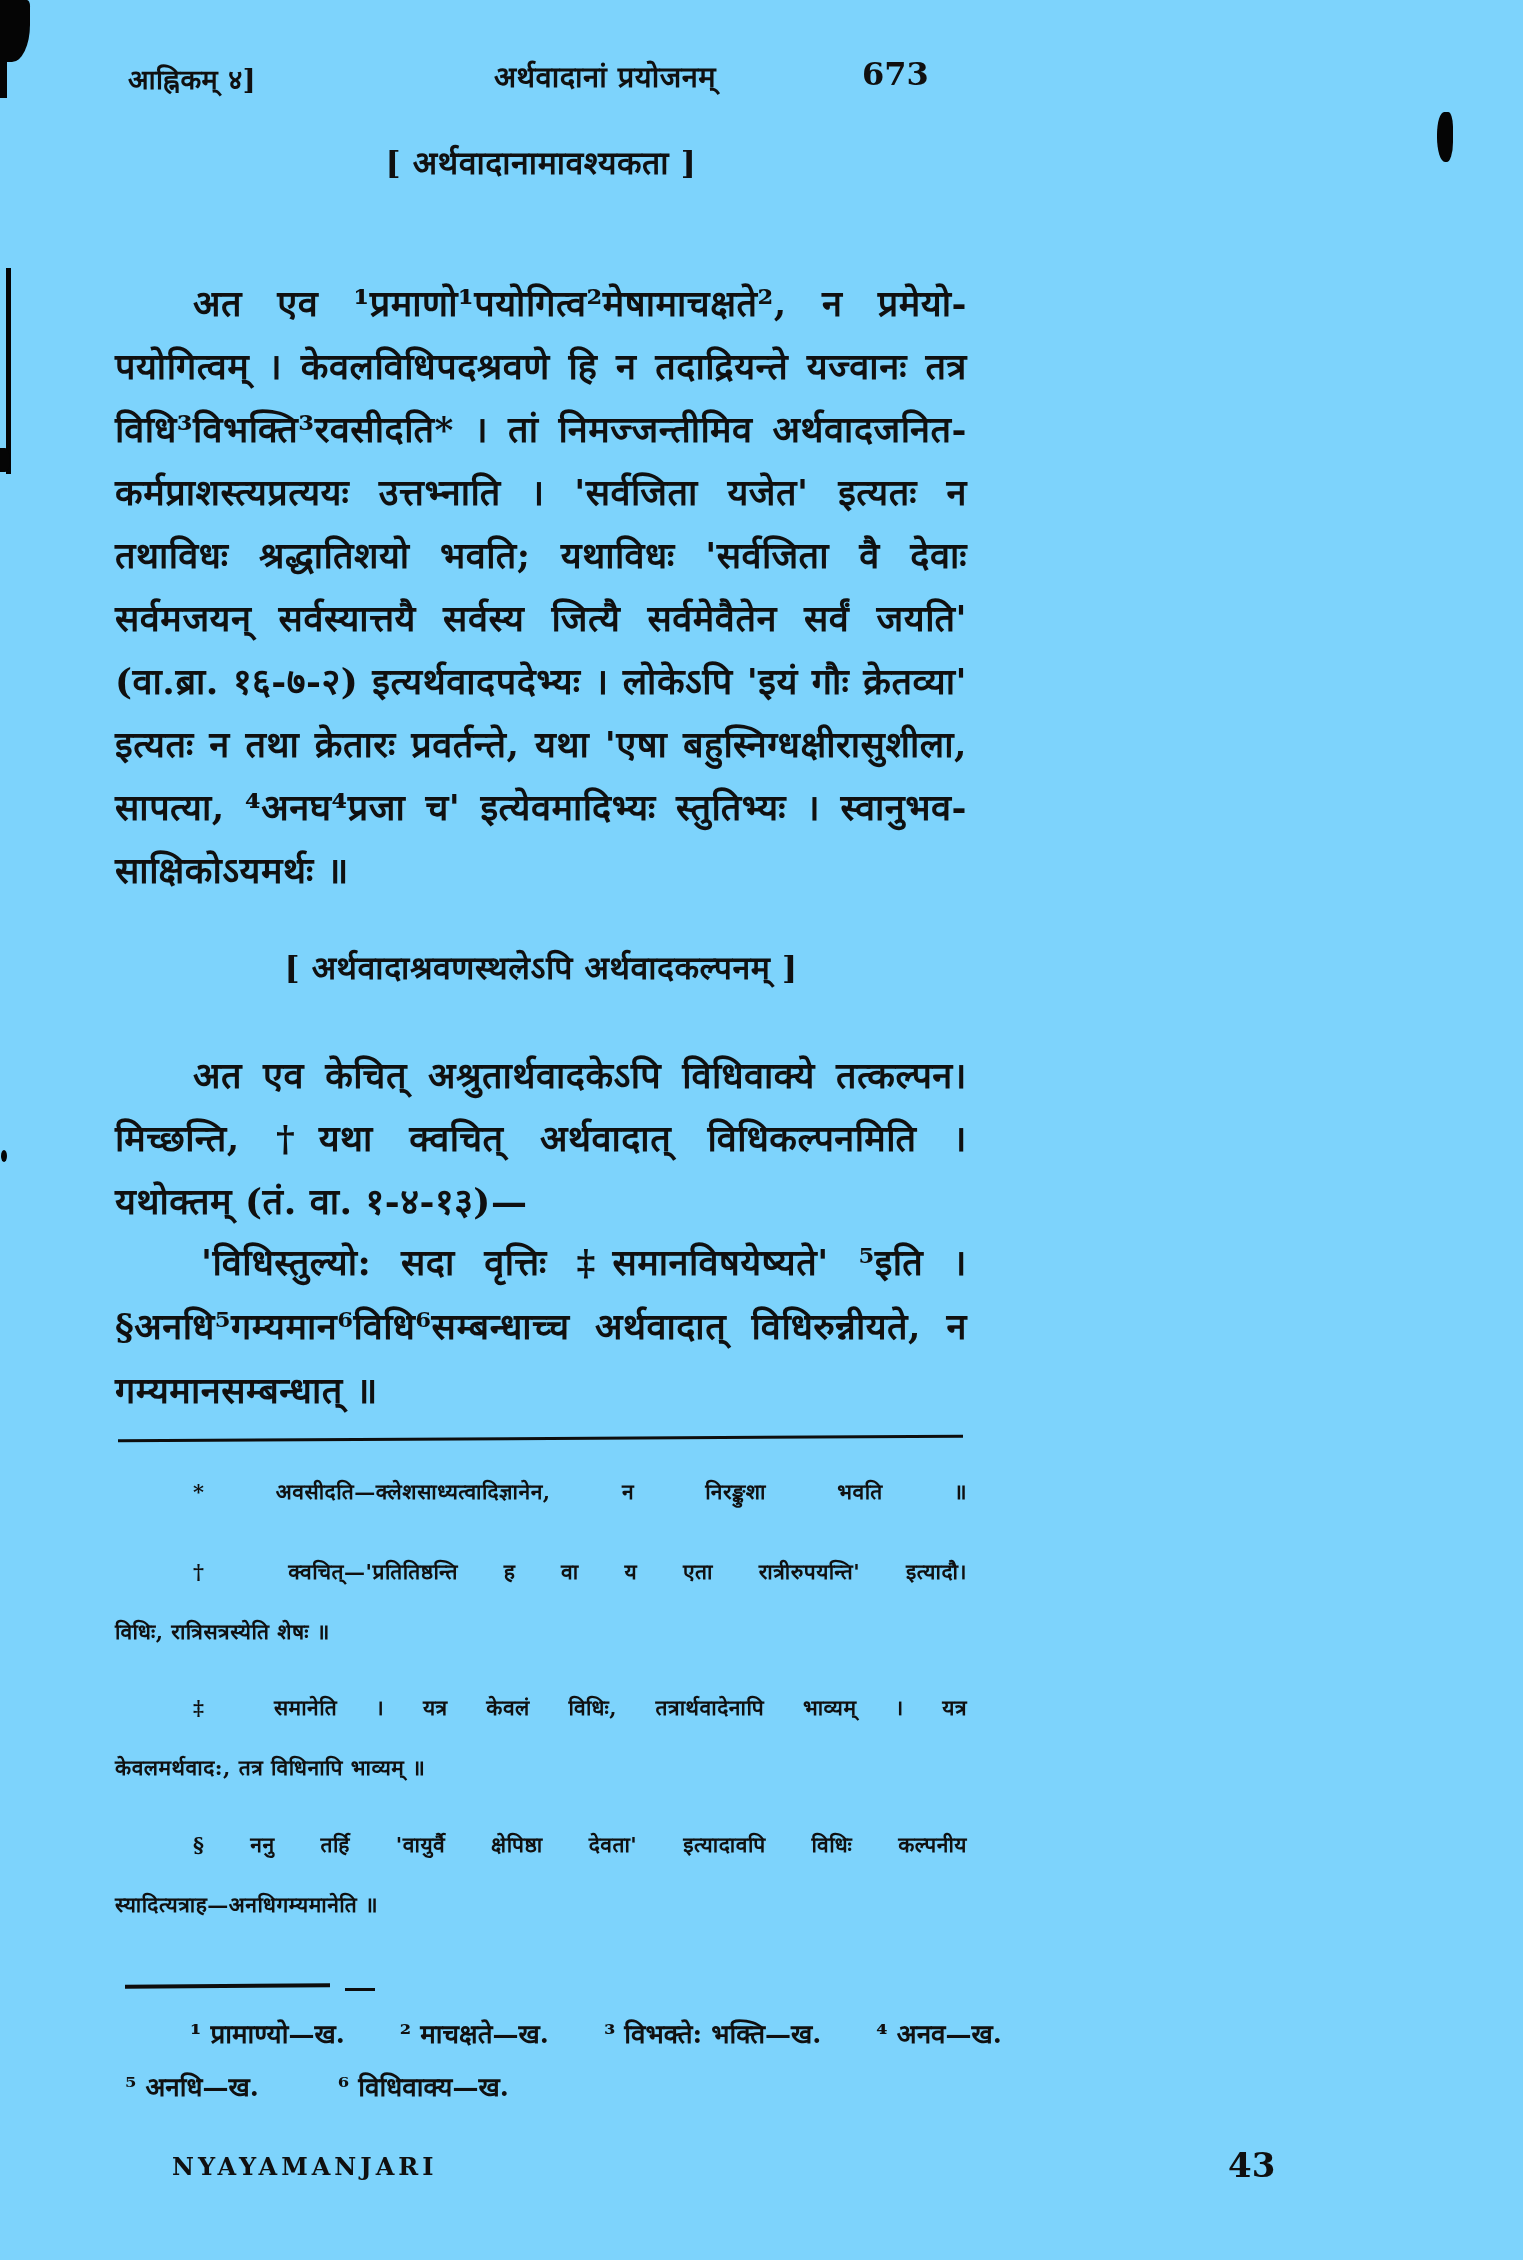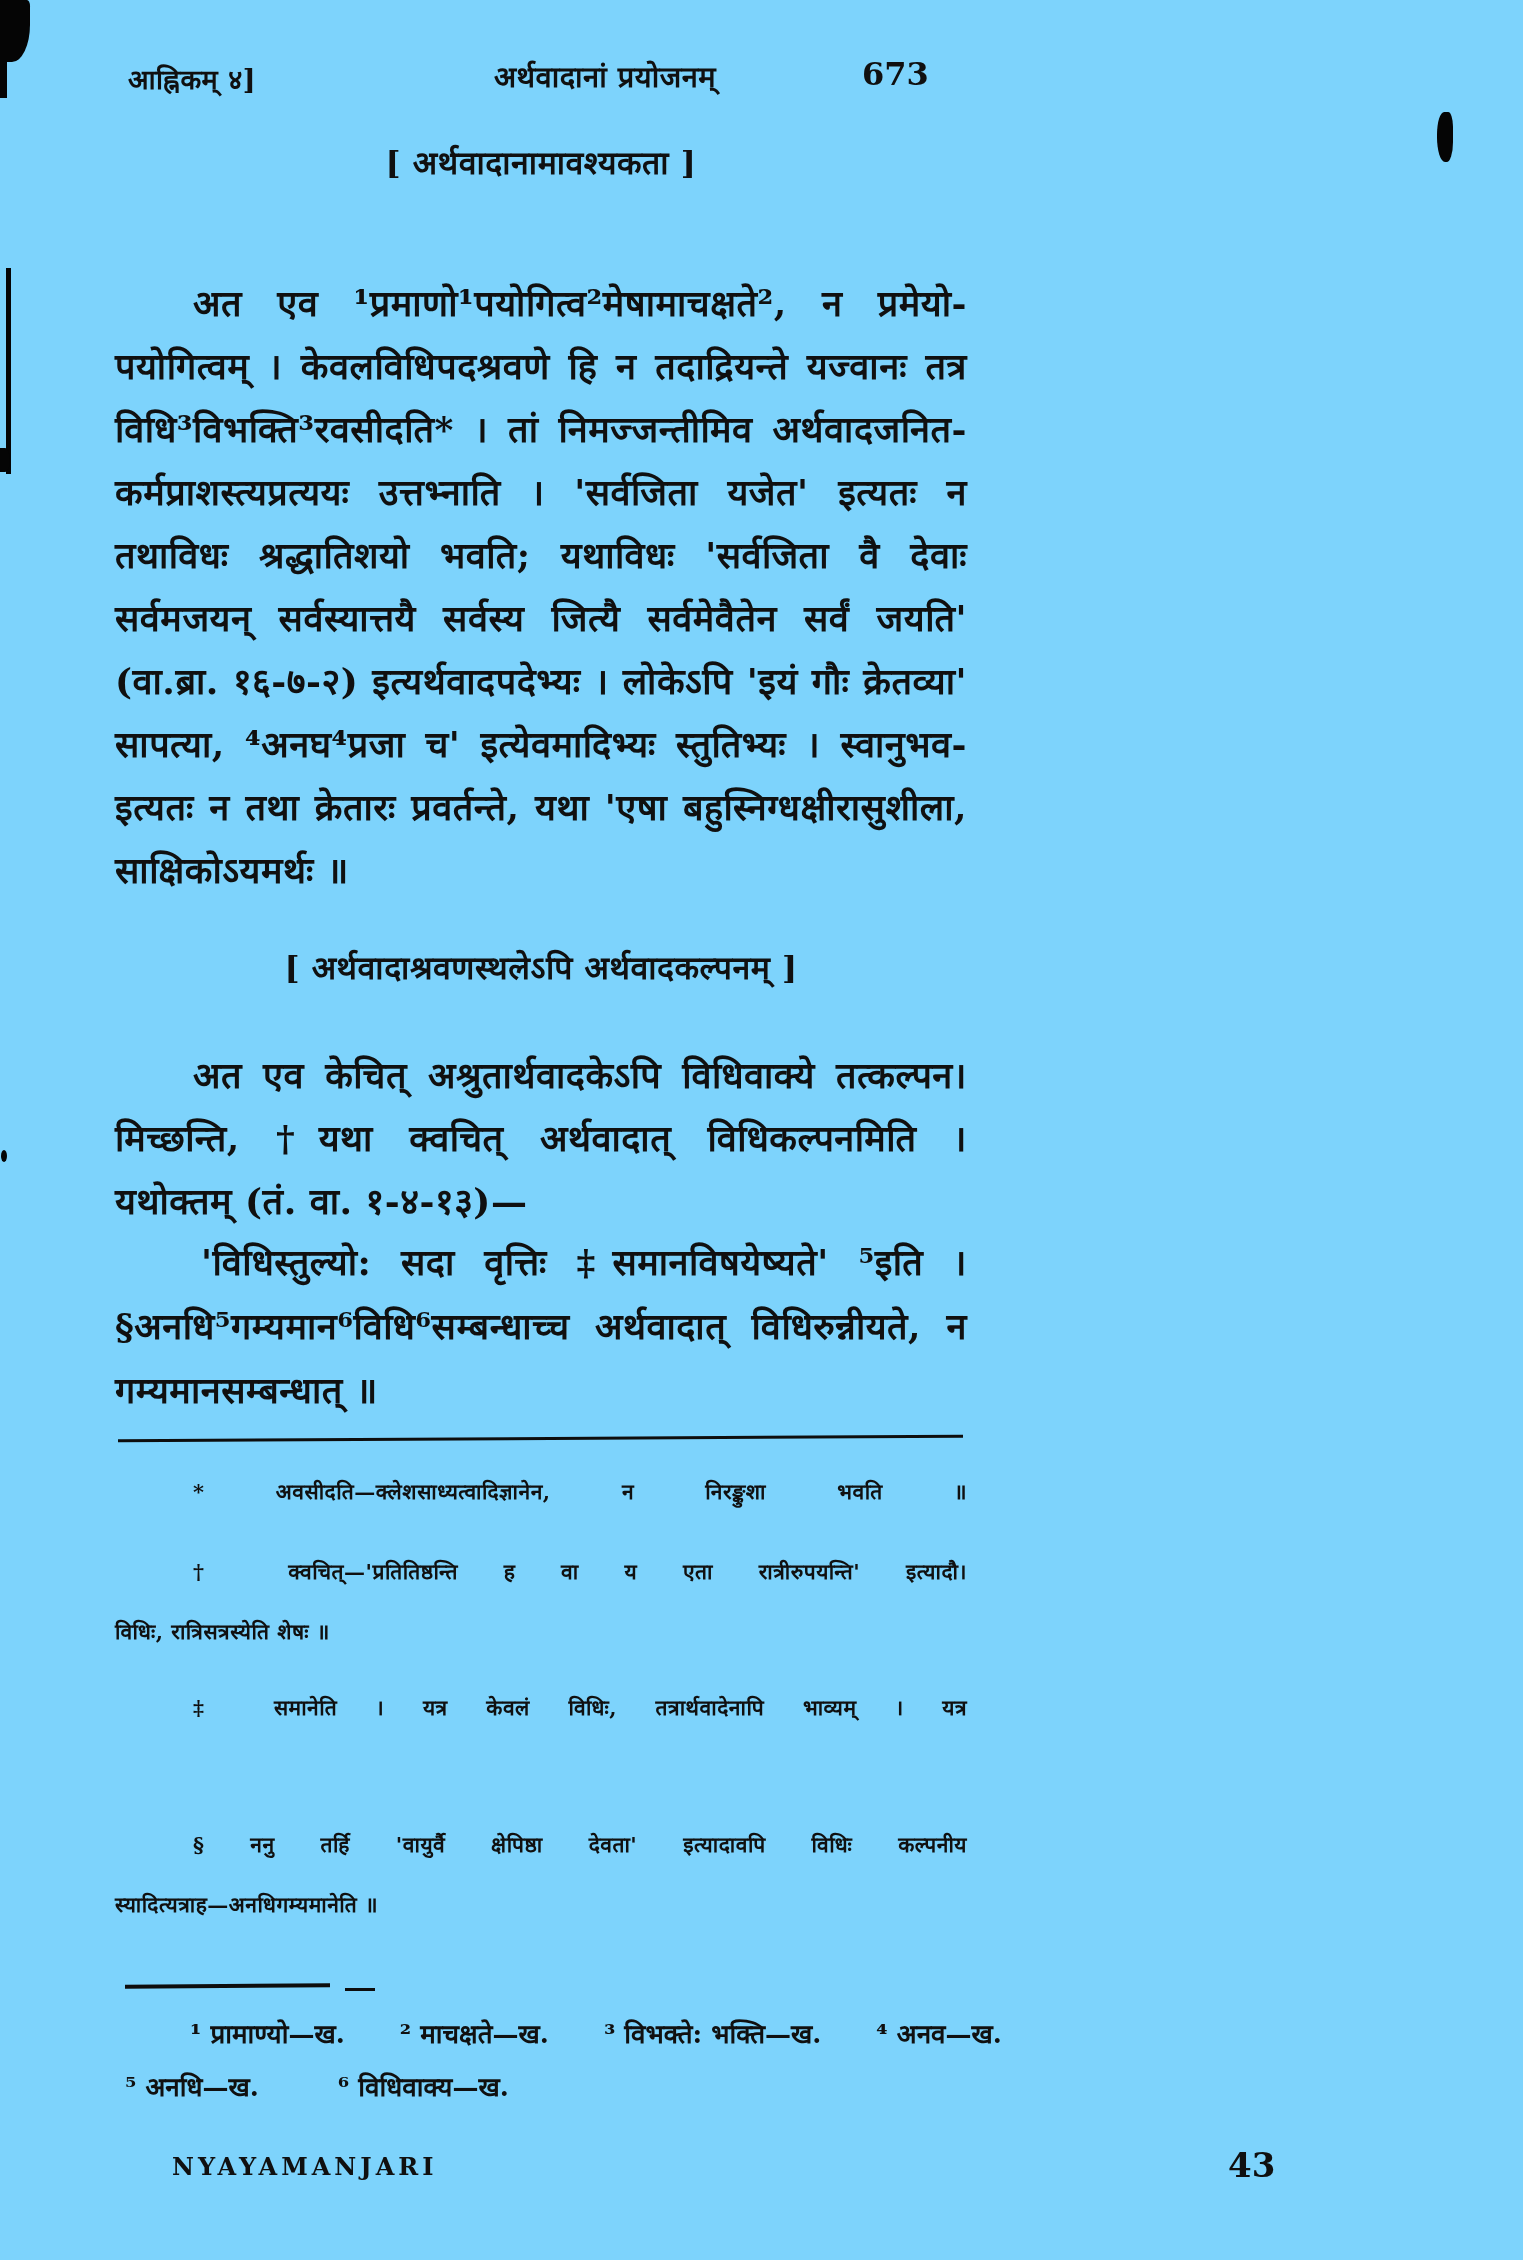--- a/index.html
+++ b/index.html
@@ -49,22 +49,22 @@
   <div class="abs col dev heading" style="top:140px;">[ अर्थवादानामावश्यकता ]</div>
 
   <div class="abs col dev body-txt" style="top:272px;">
     <div class="line jline indent">अत एव ¹प्रमाणो¹पयोगित्व²मेषामाचक्षते², न प्रमेयो-</div>
     <div class="line jline">पयोगित्वम् । केवलविधिपदश्रवणे हि न तदाद्रियन्ते यज्वानः तत्र</div>
     <div class="line jline">विधि³विभक्ति³रवसीदति* ।  तां निमज्जन्तीमिव अर्थवादजनित-</div>
     <div class="line jline">कर्मप्राशस्त्यप्रत्ययः उत्तभ्नाति ।  'सर्वजिता यजेत'  इत्यतः न</div>
     <div class="line jline">तथाविधः श्रद्धातिशयो भवति; यथाविधः 'सर्वजिता वै देवाः</div>
     <div class="line jline">सर्वमजयन् सर्वस्यात्तयै सर्वस्य जित्यै सर्वमेवैतेन सर्वं जयति'</div>
     <div class="line jline">(वा.ब्रा. १६-७-२) इत्यर्थवादपदेभ्यः ।  लोकेऽपि 'इयं गौः क्रेतव्या'</div>
+    <div class="line jline">इत्यतः न तथा क्रेतारः प्रवर्तन्ते, यथा 'एषा बहुस्निग्धक्षीरासुशीला,</div>
     <div class="line jline">सापत्या, ⁴अनघ⁴प्रजा च' इत्येवमादिभ्यः स्तुतिभ्यः ।  स्वानुभव-</div>
-    <div class="line jline">इत्यतः न तथा क्रेतारः प्रवर्तन्ते, यथा 'एषा बहुस्निग्धक्षीरासुशीला,</div>
     <div class="line">साक्षिकोऽयमर्थः ॥</div>
   </div>
 
   <div class="abs col dev heading" style="top:945px;">[ अर्थवादाश्रवणस्थलेऽपि अर्थवादकल्पनम् ]</div>
 
   <div class="abs col dev body-txt" style="top:1044px;">
     <div class="line jline indent">अत एव केचित् अश्रुतार्थवादकेऽपि विधिवाक्ये तत्कल्पन।</div>
     <div class="line jline">मिच्छन्ति,  †यथा  क्वचित्  अर्थवादात्  विधिकल्पनमिति ।</div>
     <div class="line">यथोक्तम् (तं. वा. १-४-१३)—</div>
   </div>
@@ -81,20 +81,21 @@
     <div class="fn-line jline indent">* अवसीदति—क्लेशसाध्यत्वादिज्ञानेन, न निरङ्कुशा भवति ॥</div>
   </div>
 
   <div class="abs col dev fn-txt" style="top:1542px;">
     <div class="fn-line jline indent">† क्वचित्—'प्रतितिष्ठन्ति ह वा य एता रात्रीरुपयन्ति' इत्यादौ।</div>
     <div class="fn-line">विधिः, रात्रिसत्रस्येति शेषः ॥</div>
   </div>
 
   <div class="abs col dev fn-txt" style="top:1678px;">
     <div class="fn-line jline indent">‡ समानेति ।  यत्र केवलं विधिः, तत्रार्थवादेनापि भाव्यम् ।  यत्र</div>
+    <div class="fn-line">केवलमर्थवाद:, तत्र विधिनापि भाव्यम् ॥</div>
   </div>
 
   <div class="abs col dev fn-txt" style="top:1815px;">
     <div class="fn-line jline indent">§ ननु तर्हि 'वायुर्वै क्षेपिष्ठा देवता' इत्यादावपि विधिः कल्पनीय</div>
     <div class="fn-line">स्यादित्यत्राह—अनधिगम्यमानेति ॥</div>
   </div>
 
   <div class="abs rule" style="left:125px;top:1984px;width:205px;height:4px;transform:rotate(-0.4deg);"></div>
   <div class="abs rule" style="left:345px;top:1988px;width:30px;height:3px;"></div>
 

